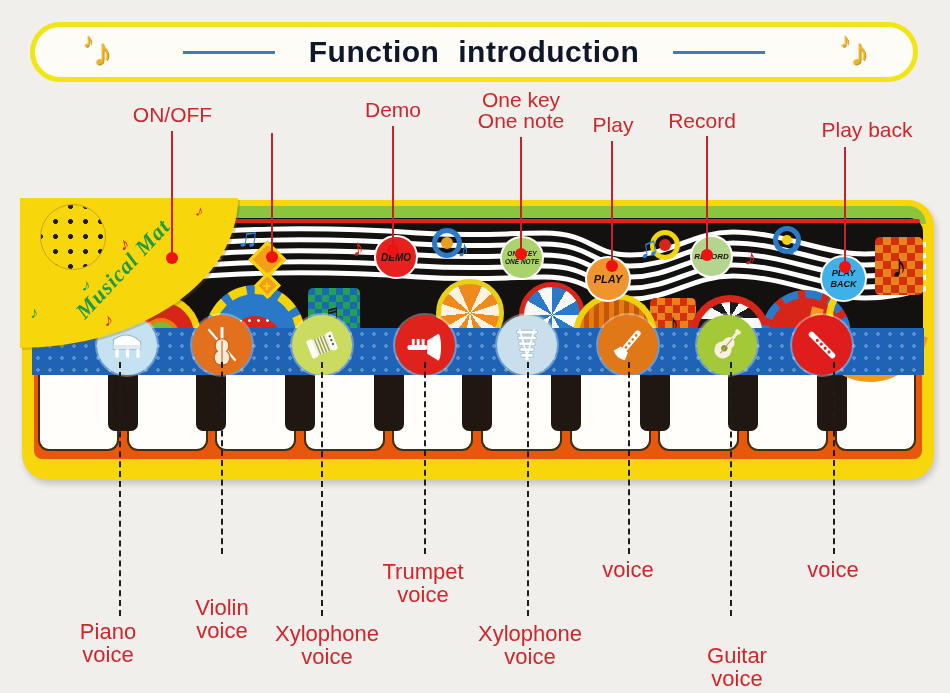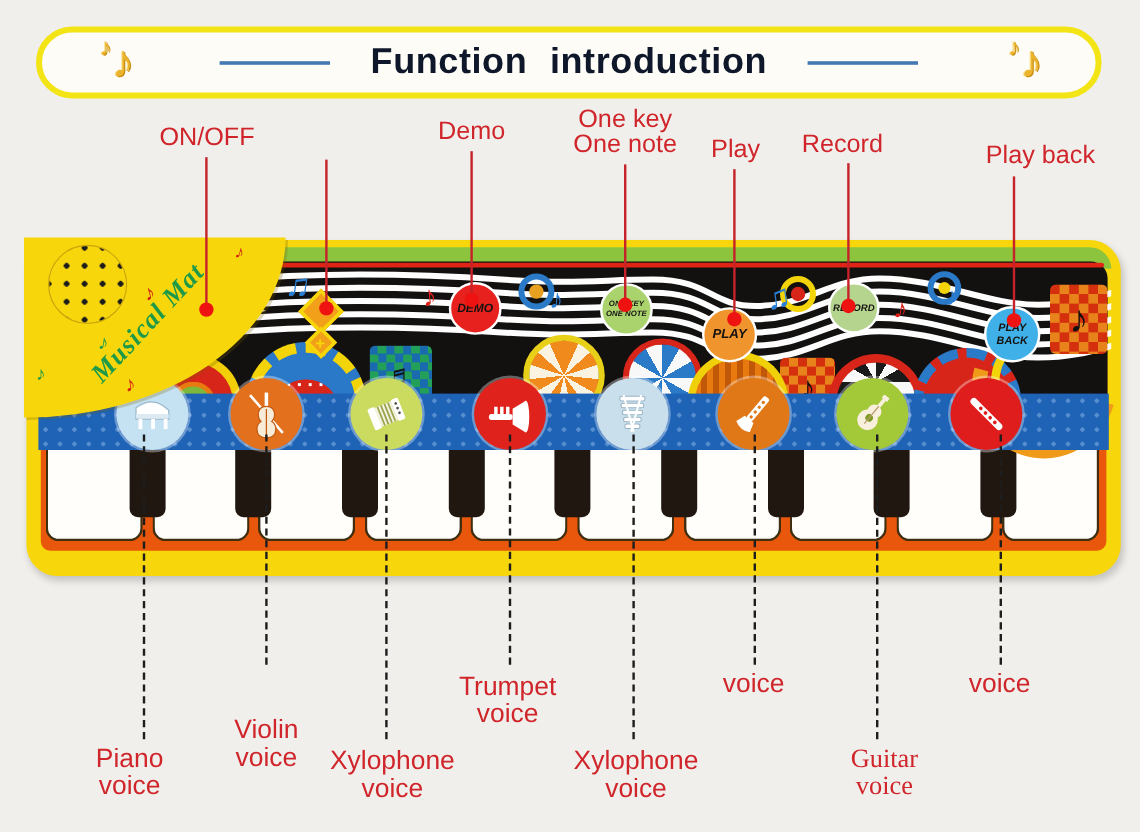--- a/index.html
+++ b/index.html
@@ -357,18 +357,18 @@
       <div>voice</div>
     </div>
   <div class="abs vlabel" style="left:257px;top:622px;">
       <div>Xylophone</div>
       <div>voice</div>
     </div>
   <div class="abs vlabel" style="left:460px;top:622px;">
       <div>Xylophone</div>
       <div>voice</div>
     </div>
-  <div class="abs vlabel" style="left:667px;top:620px;font-family:Liberation Serif, serif;">
+  <div class="abs vlabel" style="left:667px;top:644px;">
       <div>Guitar</div>
       <div>voice</div>
     </div>
 
 </div>
 
 </body></html>

